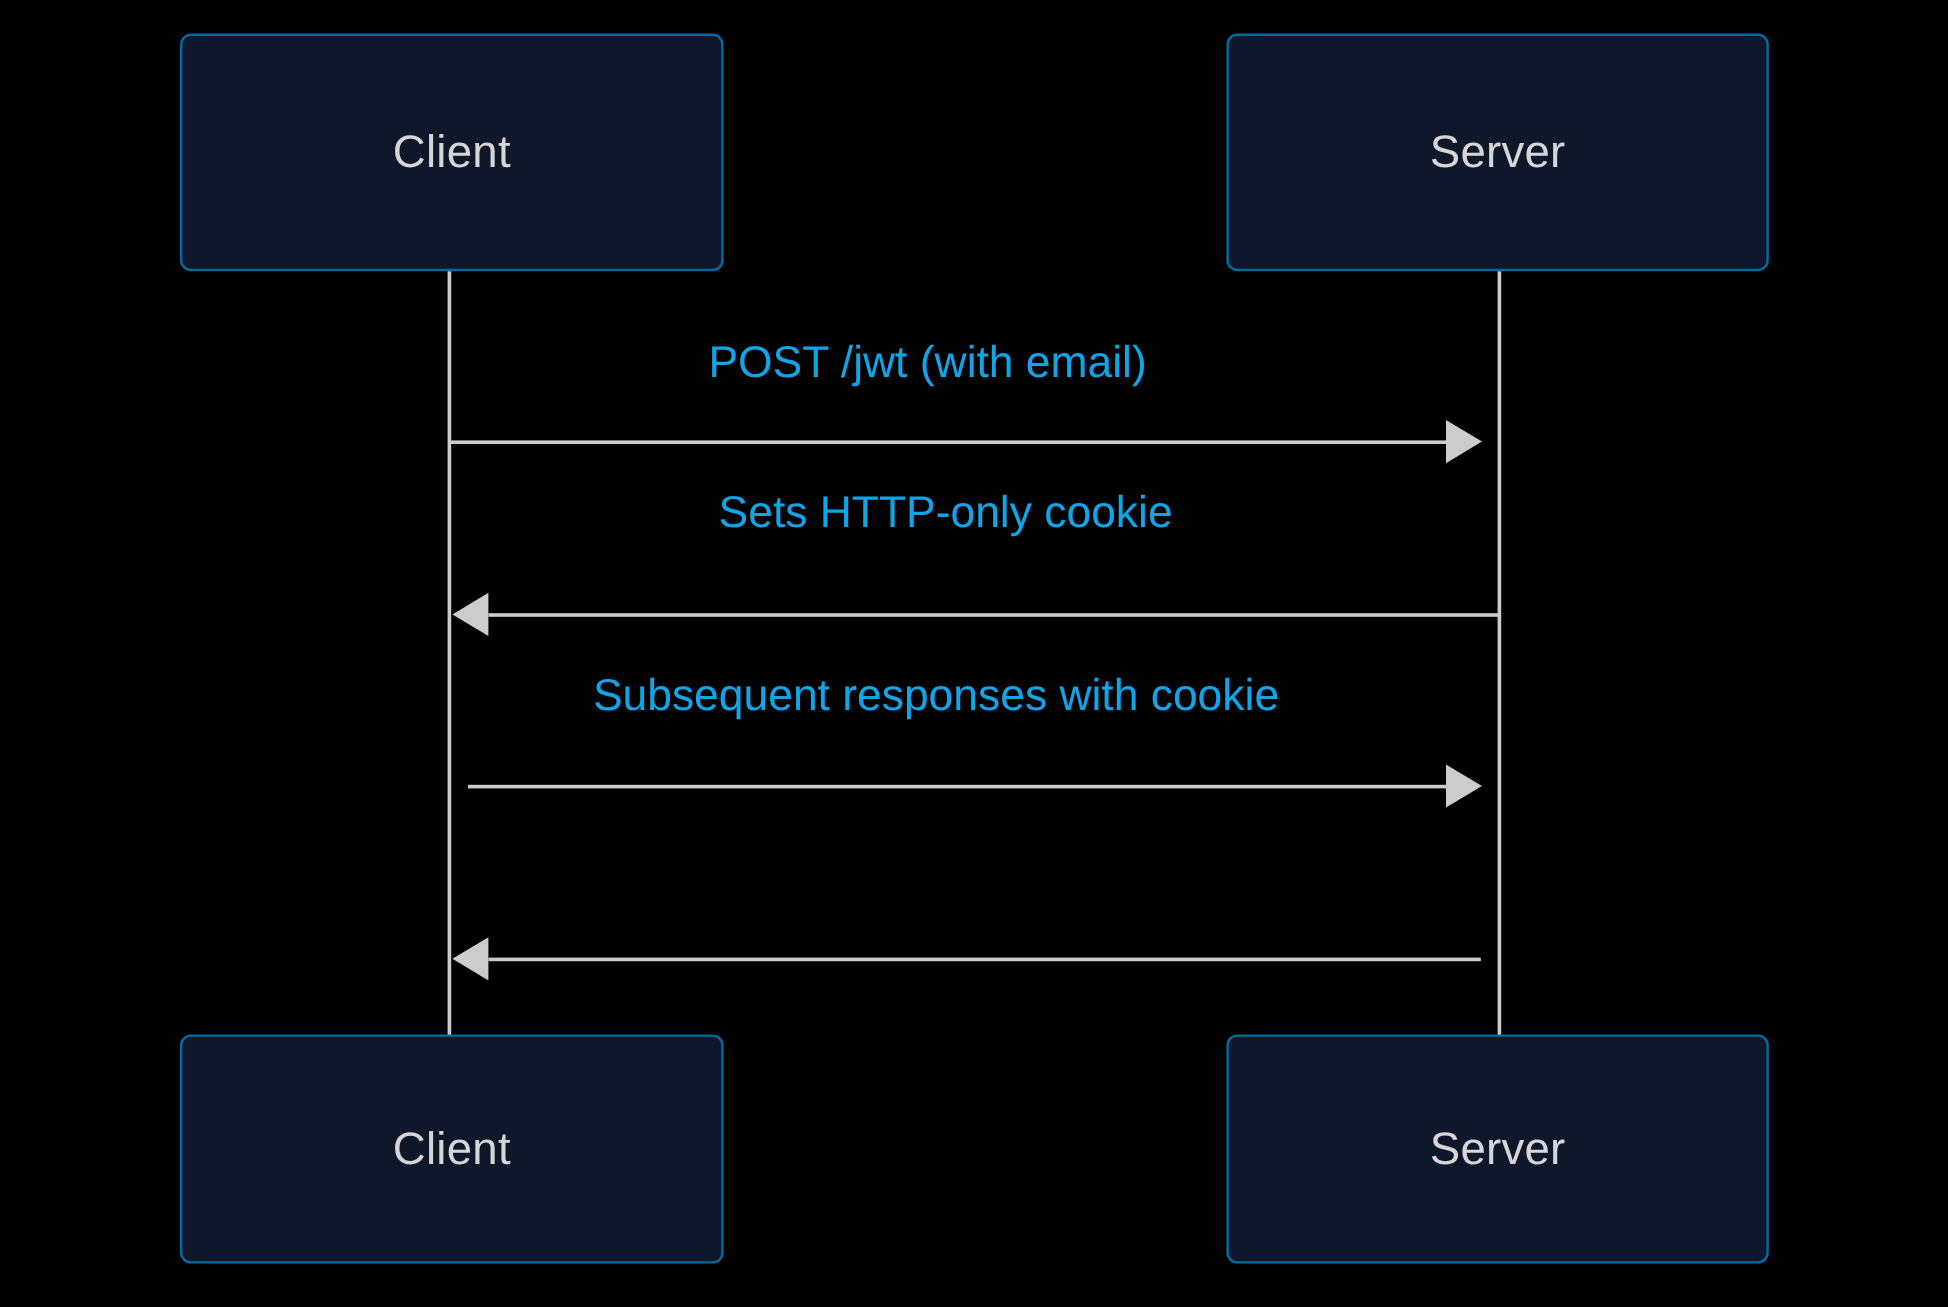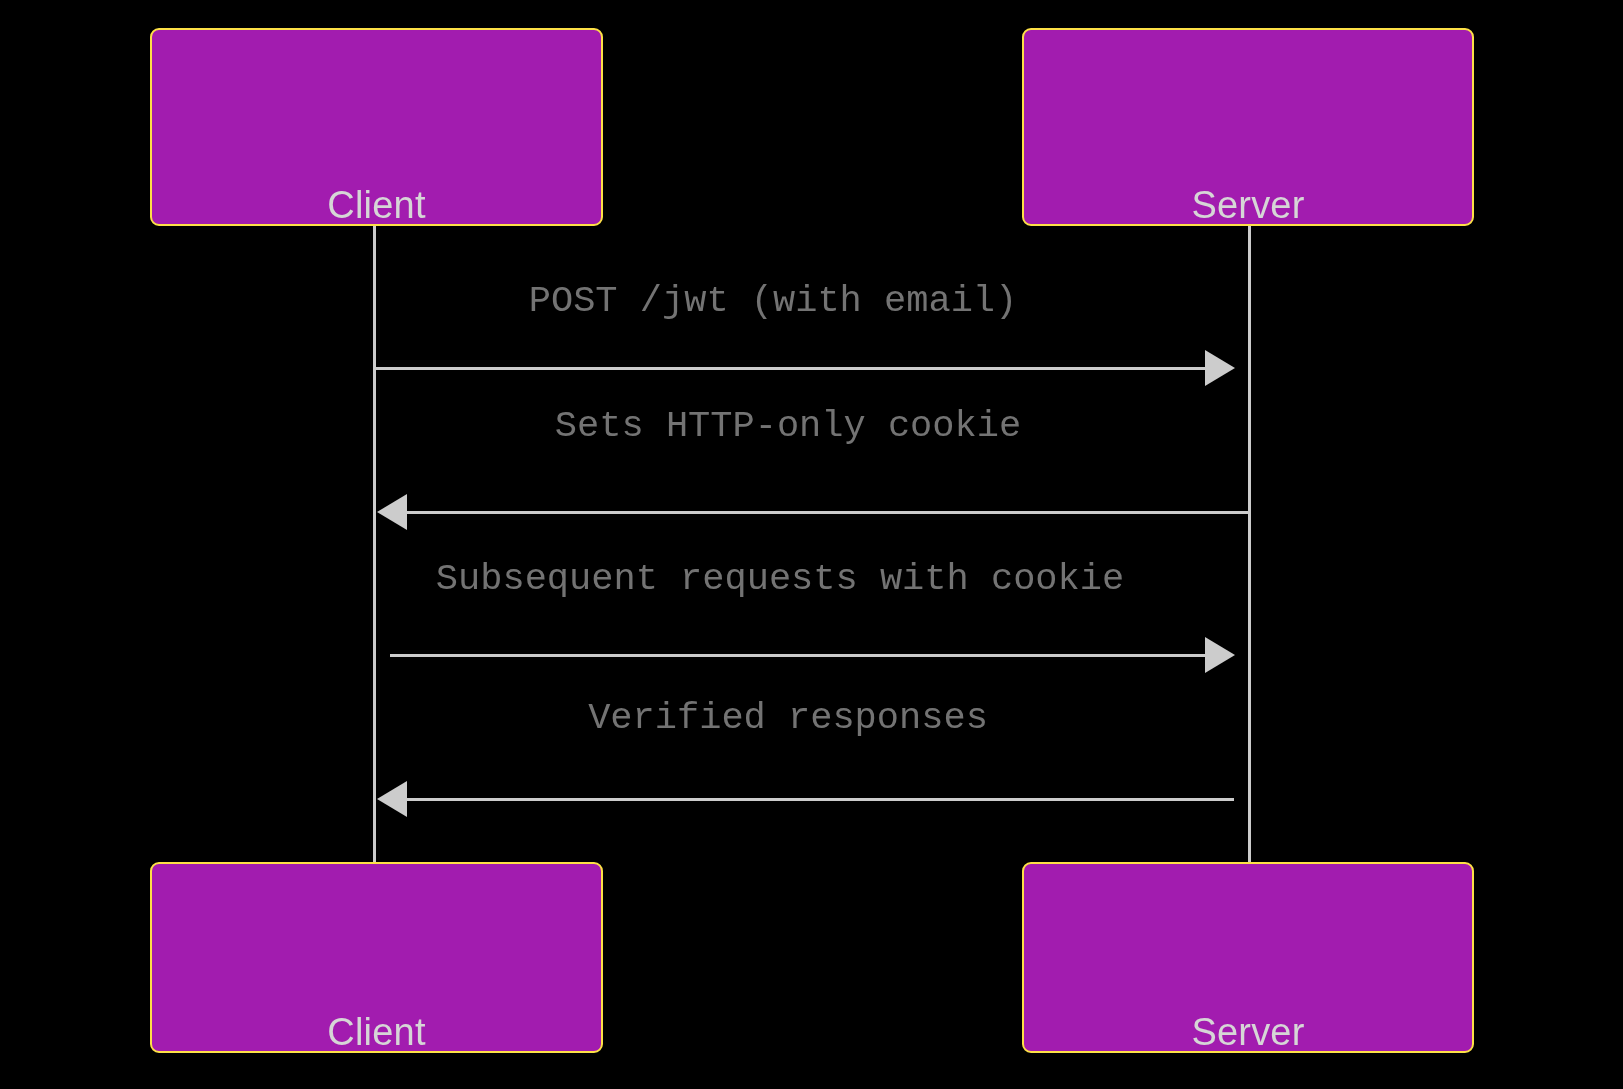--- a/index.html
+++ b/index.html
@@ -14,25 +14,25 @@
   #diagram-root {
     position: relative;
     width: 1623px;
     height: 1089px;
     background: #000000;
     overflow: hidden;
   }
   .participant-box {
     position: absolute;
     box-sizing: border-box;
-    background: #a21caf;
-    border: 2px solid #fde047;
+    background: #0f172a;
+    border: 2px solid #0369a1;
     border-radius: 9px;
     display: flex;
-    align-items: flex-end;
+    align-items: center;
     justify-content: center;
   }
   .participant-label {
     color: #d6d6d6;
     font-size: 38px;
     font-family: "Liberation Sans", sans-serif;
     font-weight: 400;
     letter-spacing: 0.2px;
     line-height: 1;
     white-space: nowrap;
@@ -57,23 +57,23 @@
     border-bottom: 18px solid transparent;
     border-left: 30px solid #cccccc;
   }
   .arrowhead.left {
     border-top: 18px solid transparent;
     border-bottom: 18px solid transparent;
     border-right: 30px solid #cccccc;
   }
   .msg-label {
     position: absolute;
-    color: #737373;
+    color: #0ea5e9;
     font-size: 37px;
-    font-family: Liberation Mono, monospace;
+    font-family: Liberation Sans, sans-serif;
     font-weight: 400;
     line-height: 1;
     white-space: nowrap;
     transform: translateX(-50%);
   }
 </style>
 </head>
 <body>
 
 <div id="diagram-root">
@@ -90,25 +90,24 @@
   </div>
 
   <div class="msg-label" style="left:773px; top:283px;">POST /jwt (with email)</div>
   <div class="msg-line" style="left:374px; top:367px; width:840px;"></div>
   <div class="arrowhead right" style="left:1205px; top:350px;"></div>
 
   <div class="msg-label" style="left:788px; top:408px;">Sets HTTP-only cookie</div>
   <div class="msg-line" style="left:407px; top:511px; width:842px;"></div>
   <div class="arrowhead left" style="left:377px; top:494px;"></div>
 
-  <div class="msg-label" style="left:780px; top:561px;">Subsequent requests with cookie</div>
+  <div class="msg-label" style="left:780px; top:561px;">Subsequent responses with cookie</div>
   <div class="msg-line" style="left:390px; top:654px; width:824px;"></div>
   <div class="arrowhead right" style="left:1205px; top:637px;"></div>
 
-  <div class="msg-label" style="left:788px; top:700px;">Verified responses</div>
   <div class="msg-line" style="left:407px; top:798px; width:827px;"></div>
   <div class="arrowhead left" style="left:377px; top:781px;"></div>
 
   <div class="participant-box" style="left:150px; top:862px; width:453px; height:191px;">
     <span class="participant-label">Client</span>
   </div>
 
   <div class="participant-box" style="left:1022px; top:862px; width:452px; height:191px;">
     <span class="participant-label">Server</span>
   </div>

